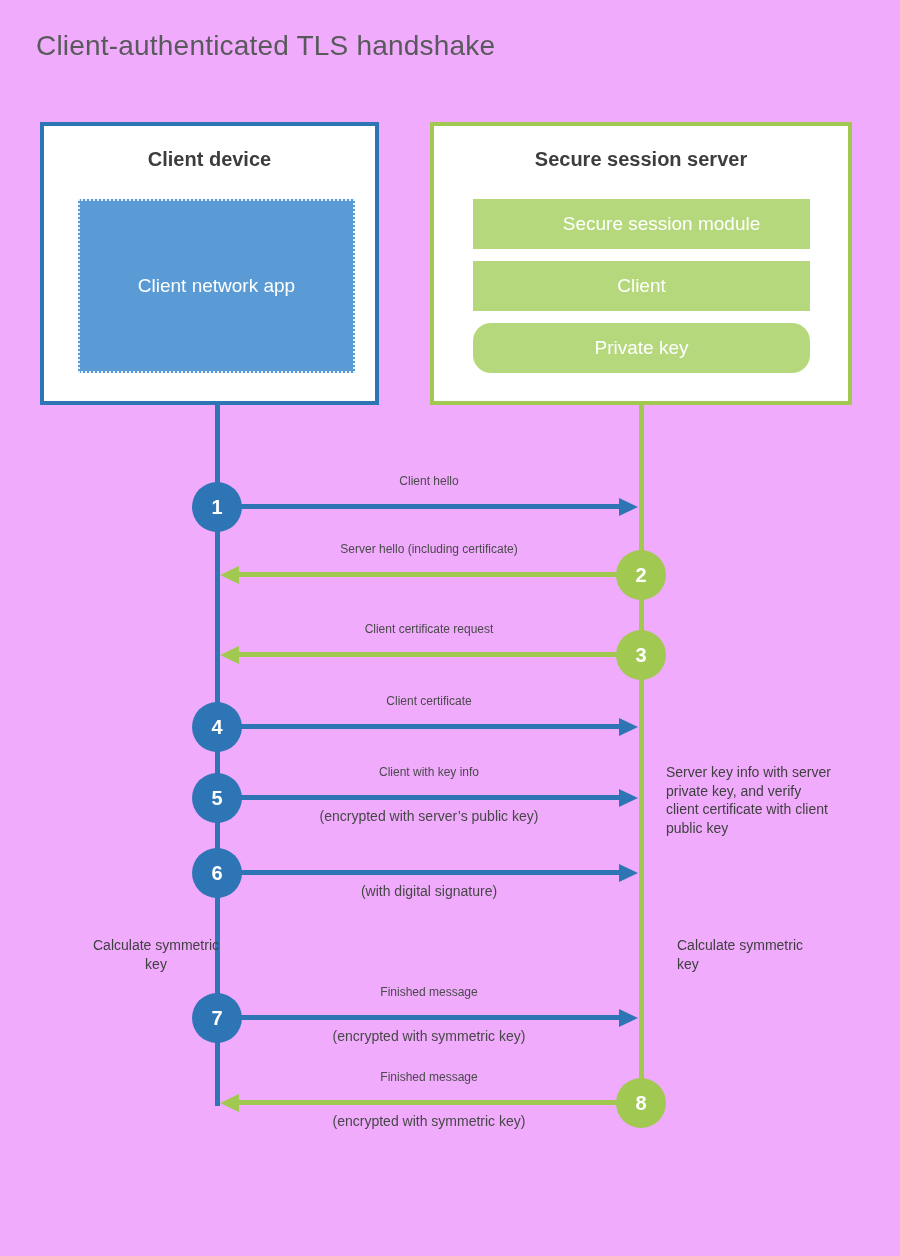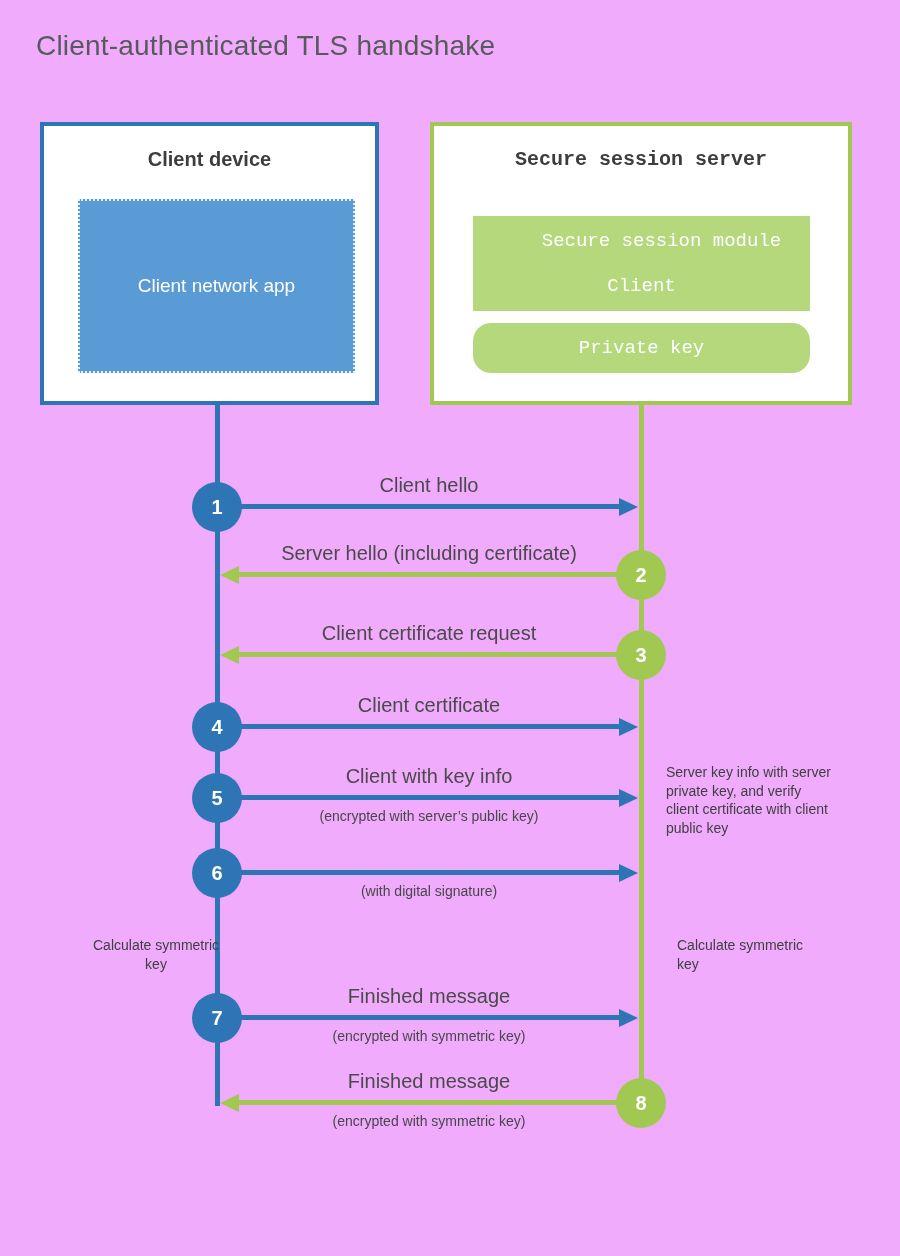--- a/index.html
+++ b/index.html
@@ -4,35 +4,35 @@
 <style>
   * { margin:0; padding:0; box-sizing:border-box; }
   body { background:#ffffff; font-family:"Liberation Sans", sans-serif; }
   .canvas { position:relative; width:900px; height:1256px; background:#f0abfc; overflow:hidden; }
 
   .title { position:absolute; left:36px; top:30px; font-size:28px; font-weight:300; color:#58595b; letter-spacing:0.2px; }
 
   
   .actor-box { position:absolute; top:122px; height:283px; background:#ffffff; }
   .client-box { left:40px; width:339px; border:4px solid #2e75b6; }
-  .server-box { left:430px; width:422px; border:4px solid #a1c952;font-family:Liberation Mono, monospace; }
+  .server-box { left:430px; width:422px; border:4px solid #a1c952; }
   .actor-heading { position:absolute; top:22px; left:0; width:100%; text-align:center; font-size:20px; font-weight:bold; color:#3d3d3d; }
 
   .app-box { position:absolute; left:34px; top:73px; width:277px; height:174px; background:#5b9bd5; border:2px dotted rgba(255,255,255,0.85); display:flex; align-items:center; justify-content:center; text-align:center; color:#ffffff; font-size:19px; line-height:1.45; padding:0 48px; }
 
   .module-bar { position:absolute; left:39px; width:337px; height:50px; background:#b5d87d; color:#ffffff; font-size:19px; text-align:center; line-height:50px; }
-  .bar-0 { top:90px;padding-left:40px; } .bar-1 { top:135px; } .bar-2 { top:197px;border-radius:18px; }
+  .bar-0 { top:73px;padding-left:40px; } .bar-1 { top:135px; } .bar-2 { top:197px;border-radius:18px; }
 
   
   .lifeline { position:absolute; width:5px; top:405px; }
   .client-lifeline { left:215px; height:701px; background:#2e75b6; }
   .server-lifeline { left:639px; height:700px; background:#a1c952; }
 
   
-  .msg-label { position:absolute; left:229px; width:400px; text-align:center; font-size:20px; color:#4a4a4a; }
+  .msg-label { position:absolute; left:229px; width:400px; text-align:center; font-size:12px; color:#4a4a4a; }
   .msg-sub { position:absolute; left:229px; width:400px; text-align:center; font-size:14px; color:#474747; }
   .arrow-line { position:absolute; height:5px; }
   .arrow-line.blue { left:217px; width:405px; background:#2e75b6; }
   .arrow-line.green { left:238px; width:403px; background:#a1c952; }
   .arrow-head { position:absolute; width:0; height:0; border-top:9px solid transparent; border-bottom:9px solid transparent; }
   .arrow-head.right { left:619px; border-left:19px solid #2e75b6; }
   .arrow-head.left { left:220px; border-right:19px solid #a1c952; }
 
   .step-circle { position:absolute; width:50px; height:50px; border-radius:50%; color:#ffffff; font-size:20px; font-weight:bold; display:flex; align-items:center; justify-content:center; }
   .step-circle.blue { left:192px; background:#2e75b6; }

